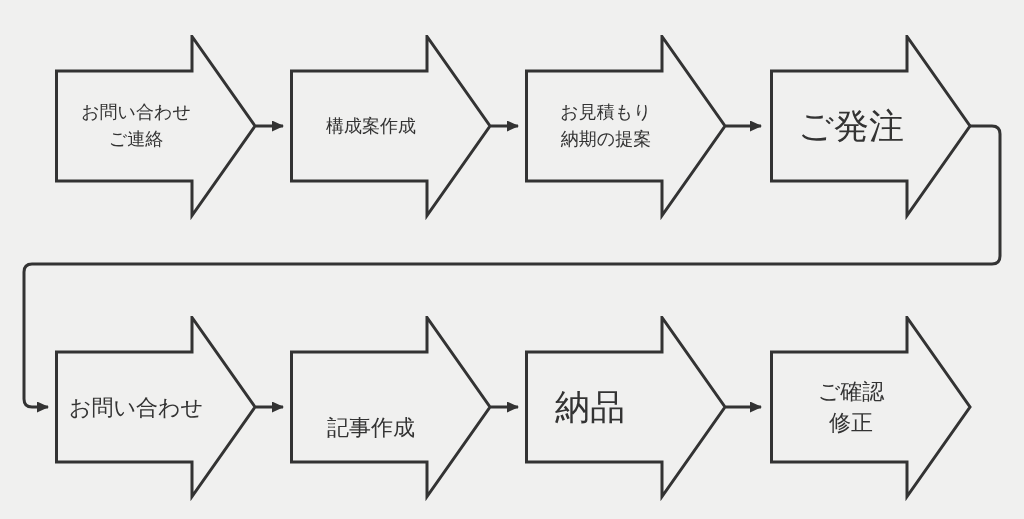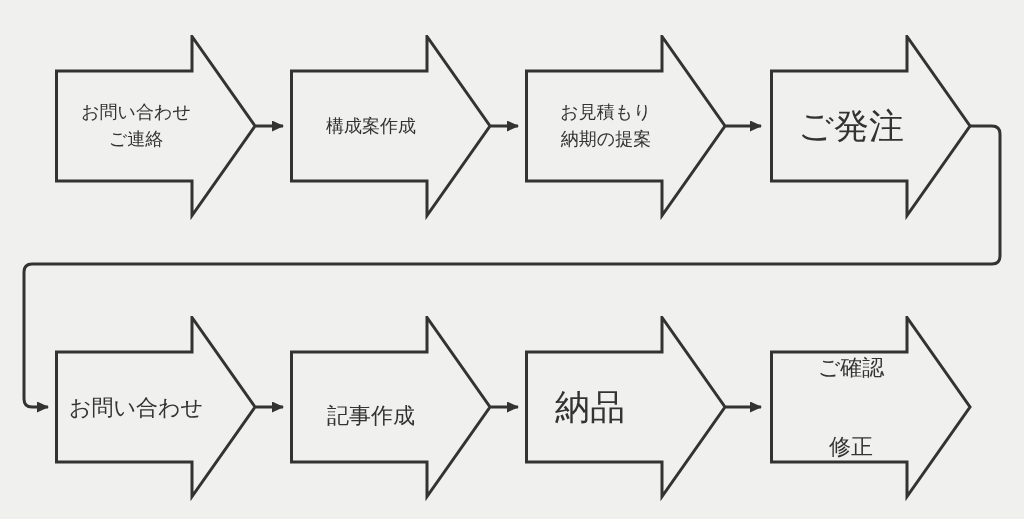--- a/index.html
+++ b/index.html
@@ -102,26 +102,26 @@
 
   <div class="label fs-s" style="left:531px; top:71px;">
     <span>お見積もり</span>
     <span>納期の提案</span>
   </div>
 
   <div class="label fs-m" style="left:61px; top:352px;">
     <span>お問い合わせ</span>
   </div>
 
-  <div class="label fs-m" style="left:296px; top:360px;">
+  <div class="label fs-m" style="left:296px; top:372px;">
     <span>記事作成</span>
   </div>
 
   <div class="label fs-l" style="left:515px; top:352px;">
     <span>納品</span>
   </div>
 
-  <div class="label fs-m" style="left:776px; top:352px;justify-content:space-between;">
+  <div class="label fs-m" style="left:776px; top:352px;">
     <span>ご確認</span>
     <span>修正</span>
   </div>
 
 </div>
 
 </body></html>

